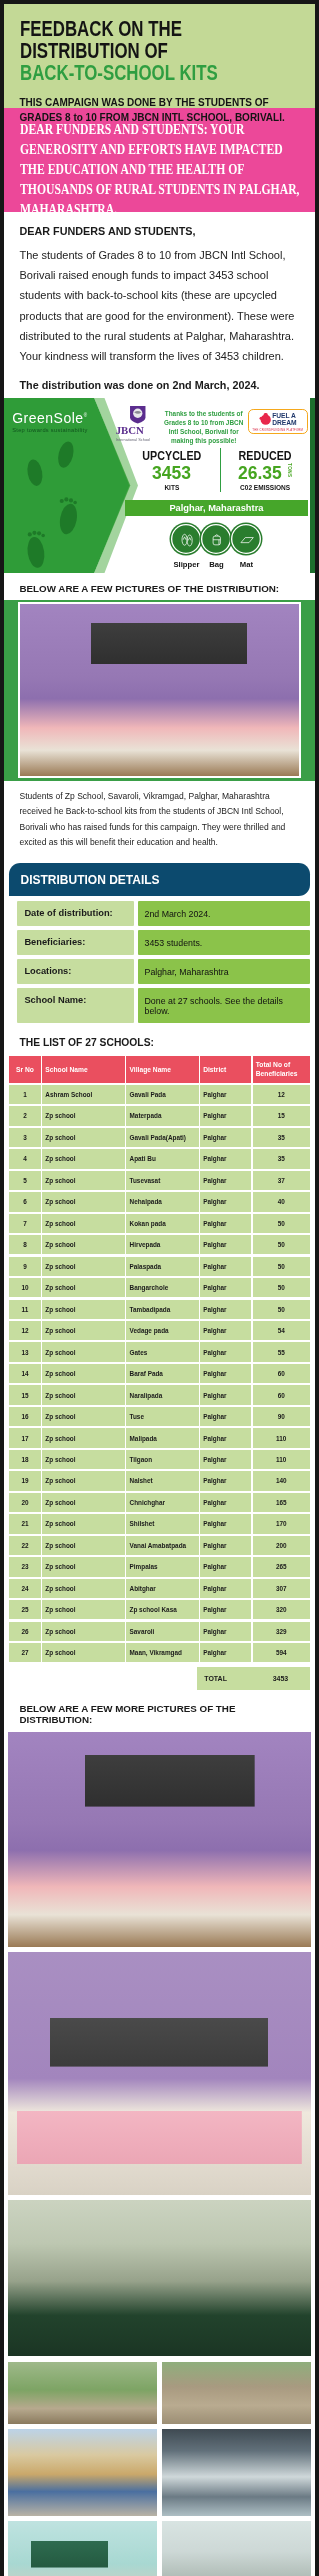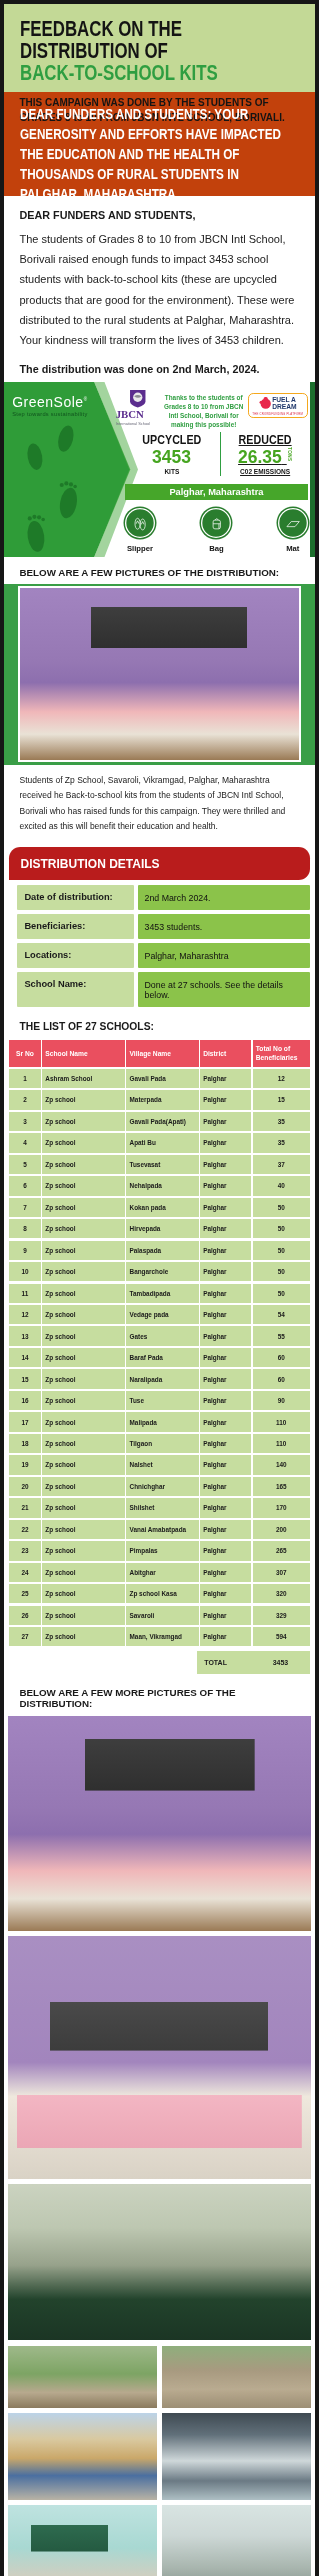--- a/index.html
+++ b/index.html
@@ -5,26 +5,26 @@
   html,body{margin:0;padding:0;background:#555;}
   #page{
     width:319px;box-sizing:border-box;margin:0 auto;
     border:4.1px solid #161616;border-bottom-width:3.6px;
     background:#ffffff;
     font-family:"Liberation Sans", sans-serif;color:#1a1a1a;
     overflow:hidden;
   }
   .cond{display:block;transform:scaleX(0.78);transform-origin:left top;width:128%;}
   
-  .sec-header{background:#c3d996;height:88px;padding:14.4px 15.5px 0;box-sizing:border-box;}
+  .sec-header{background:#c3d996;height:104px;padding:14.4px 15.5px 0;box-sizing:border-box;}
   .title1{font-size:21.6px;font-weight:bold;line-height:1.02;color:#141414;letter-spacing:0;}
   .title2{font-size:21.6px;font-weight:bold;line-height:1.05;color:#2f9e41;}
   .subtitle{margin-top:10.3px;font-size:10px;font-weight:bold;color:#141414;line-height:1.5;width:96%;}
   
-  .sec-impact{background:#c2410c;height:104px;padding:12.4px 15.5px;box-sizing:border-box;}
+  .sec-impact{background:#ec4899;height:104px;padding:12.4px 15.5px;box-sizing:border-box;font-family:Liberation Serif, serif;}
   .impact-text{color:#fff;font-size:15px;font-weight:bold;line-height:1.33;}
   
   .sec-letter{padding:13.4px 15.5px 0;}
   .salutation{font-size:10.8px;font-weight:bold;margin:0 0 7.2px;}
   .letter-body{font-size:11px;line-height:1.85;color:#222;margin:0;}
   .dist-line{font-size:10.8px;font-weight:bold;margin:12.4px 15.5px 0;}
   
   .banner{position:relative;height:175px;margin-top:7.2px;background:#fff;}
   .banner-right-strip{position:absolute;right:0;top:0;bottom:0;width:5.2px;background:#1c6f2d;}
   .gs-shape{position:absolute;left:0;top:0;height:175px;width:134px;}
@@ -36,27 +36,27 @@
   .logo-row{display:flex;align-items:flex-start;justify-content:space-between;padding-top:7.2px;}
   .jbcn-mini{width:44px;text-align:left;margin-left:-9.3px;}
   .jbcn-mini .jbcn-word{font-family:"Liberation Serif",serif;font-weight:bold;color:#5b2d8e;font-size:10.8px;line-height:1;}
   .jbcn-mini .jbcn-sub{font-size:3.9px;color:#6b6b7a;margin-top:1px;}
   .thanks{width:82px;color:#2f9e41;font-weight:bold;font-size:6.4px;line-height:1.45;text-align:center;margin-top:3.1px;}
   .fuel-box{width:54px;border:1.5px solid #f5a81c;border-radius:5.2px;padding:2.6px 2.1px 1.5px;display:flex;flex-wrap:wrap;align-items:center;justify-content:center;background:#fff;margin-top:3.1px;}
   .fuel-txt{font-size:6.7px;font-weight:bold;color:#20386b;line-height:1.05;}
   .fuel-sub{font-size:2.8px;color:#d81f3d;margin-top:1.5px;letter-spacing:0.2px;width:100%;text-align:center;}
   .stats-row{display:flex;justify-content:center;margin-top:2px;}
   .stat{text-align:center;padding:0 11.3px;}
-  .stat + .stat{border-left:1.5px solid #2f9e41;text-decoration:underline;}
+  .stat + .stat{border-left:1.5px solid #2f9e41;}
   .stat-label{font-size:13.4px;font-weight:bold;color:#141414;transform:scaleX(.8);transform-origin:center;}
   .stat-value{font-size:17.5px;font-weight:bold;color:#46a520;line-height:1.15;}
   .stat-value .tons{font-size:4.6px;color:#46a520;font-weight:bold;writing-mode:vertical-rl;letter-spacing:0.5px;vertical-align:top;}
   .stat-unit{font-size:7.7px;font-weight:bold;color:#141414;transform:scaleX(.85);transform-origin:center;}
   .loc-bar{margin-top:8.2px;background:#46a62a;color:#fff;font-weight:bold;font-size:9.3px;text-align:center;padding:3.1px 0;}
-  .items-row{display:flex;justify-content:space-between;margin-top:8.2px;gap:21px;}
+  .items-row{display:flex;justify-content:center;margin-top:8.2px;}
   .item{display:flex;flex-direction:column;align-items:center;}
   .item-circle{width:30px;height:30px;border-radius:50%;background:#2a7d2e;box-shadow:inset 0 0 0 1.3px #fff,0 0 0 1.5px #2a7d2e;display:flex;align-items:center;justify-content:center;}
   .item-label{margin-top:5.2px;font-weight:bold;font-size:7.7px;color:#141414;}
   
   .pics-heading{font-size:9.8px;font-weight:bold;margin:9.3px 15.5px 6.2px;}
   
   .green-band{background:#3a9e47;padding:2.6px 14.4px;}
   .photo{box-sizing:border-box;background:#9a9a9a;}
   .photo.bordered{border:2.1px solid #fff;}
   .photo[data-variant="v1"],.photo[data-variant="m1"]{
@@ -87,21 +87,21 @@
     background:linear-gradient(180deg,#3f4a52 0%,#61707a 25%,#cfd8da 55%,#6b7a84 78%,#aebfc4 100%);}
   .photo[data-variant="m8"]{height:102px;
     background:
       linear-gradient(#2e6b4f,#245a41) 32% 26%/52% 26% no-repeat,
       linear-gradient(180deg,#bfe3e0 0%,#a8d8d2 42%,#d8cdbd 76%,#c4b49e 100%);}
   .photo[data-variant="m9"]{height:102px;
     background:linear-gradient(180deg,#d8e4e2 0%,#cdd8d6 30%,#a8b5ae 62%,#6d7a72 100%);}
   .caption{font-size:8.5px;line-height:1.8;color:#222;margin:8.2px 15.5px 0;}
   
   .details{margin:12.4px 5.2px 0;}
-  .details-header{background:#b91c1c;color:#fff;font-weight:bold;font-size:12px;
+  .details-header{background:#0c4a6e;color:#fff;font-weight:bold;font-size:12px;
     padding:10.3px 0 9.3px 11.3px;border-radius:11.3px 11.3px 11.3px 0;}
   .details-rows{margin-top:5.2px;display:flex;flex-direction:column;gap:4.6px;}
   .d-row{display:grid;grid-template-columns:40% auto;gap:4.1px;padding-left:8px;}
   .d-label{background:#c6dd9f;font-weight:bold;font-size:9.3px;padding:6.7px 0 6.7px 7.2px;border-radius:1px;}
   .d-value{background:#8bc34a;font-size:8.8px;padding:7.2px 0 7.2px 6.2px;border-radius:1px;color:#111;}
   
   .schools{margin:14.4px 5.2px 0;}
   .schools-heading{font-size:10.3px;font-weight:bold;margin:0 10.3px 8.2px;}
   .s-grid{display:flex;flex-direction:column;gap:2.1px;}
   .s-row{display:grid;grid-template-columns:10.5% 27.5% 24% 17% auto;gap:1.5px;}

